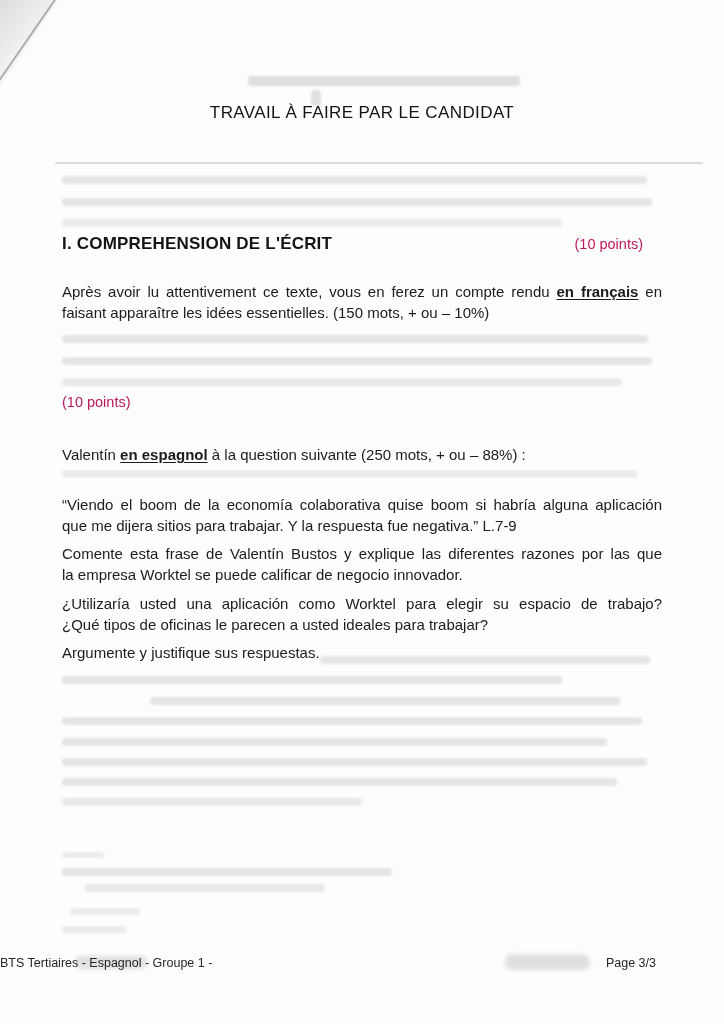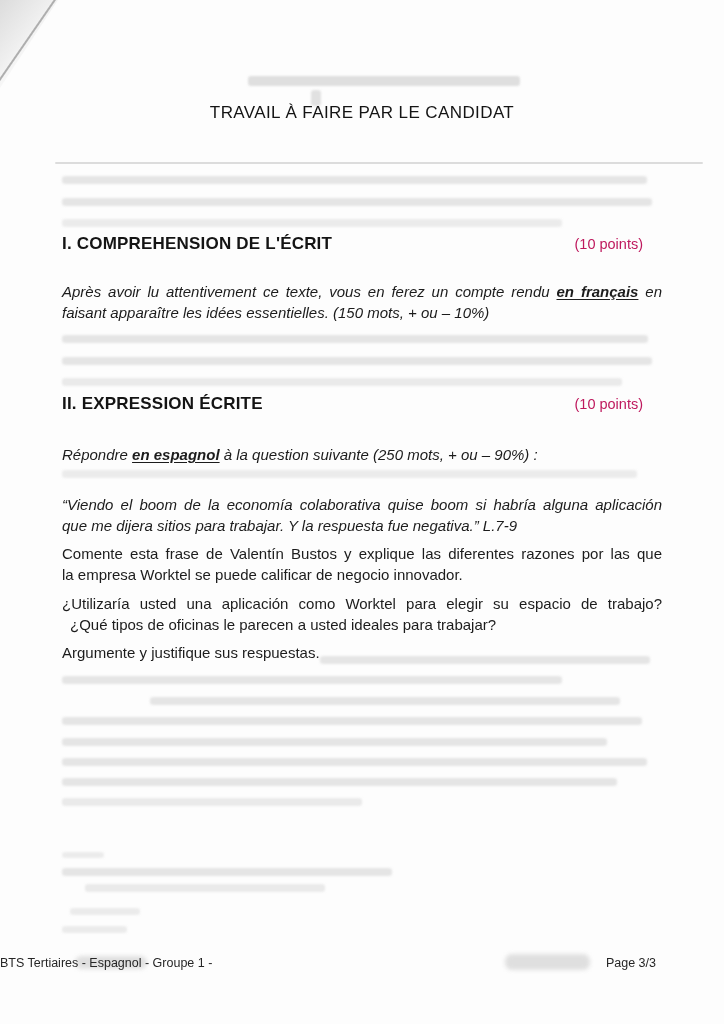--- a/index.html
+++ b/index.html
@@ -35,21 +35,21 @@
     display:flex; justify-content:space-between; align-items:baseline;
     white-space:nowrap;
   }
   .heading-row .h { font-size:17px; font-weight:bold; color:#141414; letter-spacing:.2px; }
   .heading-row .pts { font-size:14.5px; color:#be185d; }
   .bl {
     position:absolute; left:62px; width:600px;
     font-size:15px; line-height:21px; white-space:nowrap; color:#1c1c1c;
   }
   .fill { text-align:justify; text-align-last:justify; }
-  .it { font-style:italic; }
+  .it { }
   .emph { font-weight:bold; text-decoration:underline; text-underline-offset:2px; }
   .footer-center {
     position:absolute; top:956px; left:0; width:724px; text-align:left;
     font-size:12.5px; color:#262626; white-space:nowrap;
   }
   .footer-page {
     position:absolute; top:956px; right:68px;
     font-size:12.5px; color:#262626; white-space:nowrap;
   }
 </style>
@@ -77,33 +77,32 @@
   <div class="title">TRAVAIL À FAIRE PAR LE CANDIDAT</div>
 
   <div class="heading-row" style="top:234px;">
     <span class="h">I. COMPREHENSION DE L'ÉCRIT</span>
     <span class="pts">(10 points)</span>
   </div>
   <div class="bl it fill" style="top:281px;"><span>Après avoir lu attentivement ce texte, vous en ferez un compte rendu </span><span class="emph">en français</span><span> en</span></div>
   <div class="bl it" style="top:302px;">faisant apparaître les idées essentielles. (150 mots, + ou – 10%)</div>
 
   <div class="heading-row" style="top:394px;">
-    <span class="h">II. EXPRESSION ÉCRITE</span>
     <span class="pts">(10 points)</span>
   </div>
-  <div class="bl it" style="top:444px;"><span>Répondre </span><span class="emph">en espagnol</span><span> à la question suivante (250 mots, + ou – 90%) :</span></div>
+  <div class="bl it" style="top:444px;"><span>Valentín </span><span class="emph">en espagnol</span><span> à la question suivante (250 mots, + ou – 88%) :</span></div>
 
   <div class="bl it fill" style="top:494px;">“Viendo el boom de la economía colaborativa quise boom si habría alguna aplicación</div>
   <div class="bl it" style="top:515px;">que me dijera sitios para trabajar. Y la respuesta fue negativa.” L.7-9</div>
 
   <div class="bl fill" style="top:543px;">Comente esta frase de Valentín Bustos y explique las diferentes razones por las que</div>
   <div class="bl" style="top:564px;">la empresa Worktel se puede calificar de negocio innovador.</div>
 
   <div class="bl fill" style="top:593px;">¿Utilizaría usted una aplicación como Worktel para elegir su espacio de trabajo?</div>
-  <div class="bl" style="top:614px;margin-left:8px;">¿Qué tipos de oficinas le parecen a usted ideales para trabajar?</div>
+  <div class="bl" style="top:614px;">¿Qué tipos de oficinas le parecen a usted ideales para trabajar?</div>
 
   <div class="bl" style="top:642px;">Argumente y justifique sus respuestas.</div>
 
   <div class="g" style="top:656px;left:320px;width:330px;"></div>
   <div class="g" style="top:676px;left:62px;width:500px;"></div>
   <div class="g" style="top:697px;left:150px;width:470px;"></div>
   <div class="g" style="top:717px;left:62px;width:580px;"></div>
   <div class="g" style="top:738px;left:62px;width:545px;"></div>
   <div class="g" style="top:758px;left:62px;width:585px;"></div>
   <div class="g" style="top:778px;left:62px;width:555px;"></div>

